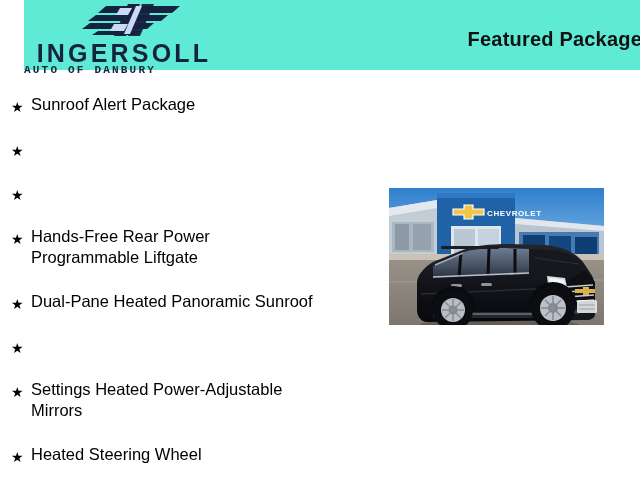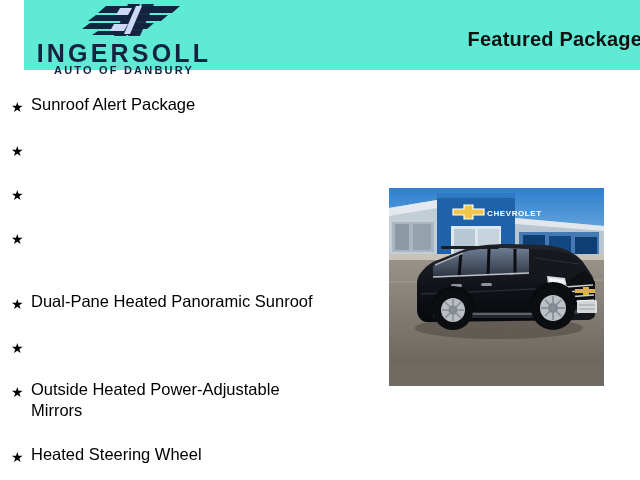--- a/index.html
+++ b/index.html
@@ -56,22 +56,22 @@
     font-size: 25px;
     letter-spacing: 3.2px;
     color: #14233f;
     line-height: 1;
   }
   .logo-subwordmark {
     position: absolute;
     left: 0;
     top: 65px;
     width: 200px;
-    text-align: center;
-    font-family: Liberation Sans, sans-serif;
+    text-align: left;
+    font-family: Liberation Mono, monospace;
     font-weight: bold;
     font-size: 11px;
     letter-spacing: 2.2px;
     color: #14233f;
     line-height: 1;
   }
 
   
   .header-title {
     position: absolute;
@@ -123,21 +123,21 @@
     white-space: pre-line;
   }
   .feature-item.two-line { min-height: 65px; }
 
   
   .photo-frame {
     position: absolute;
     left: 389px;
     top: 188px;
     width: 215px;
-    height: 198px;
+    height: 137px;
     overflow: hidden;
     background: #6f6a62;
   }
   .photo-frame svg { display: block; }
 </style>
 </head>
 <body>
 
 <div class="header">
 
@@ -181,31 +181,33 @@
       <span class="feature-text">Sunroof Alert Package</span>
     </li>
     <li class="feature-item">
       <span class="feature-bullet">★</span>
     </li>
     <li class="feature-item">
       <span class="feature-bullet">★</span>
     </li>
     <li class="feature-item two-line">
       <span class="feature-bullet">★</span>
+      <span class="feature-text">Hands-Free Rear Power
+Programmable Liftgate</span>
     </li>
     <li class="feature-item">
       <span class="feature-bullet">★</span>
       <span class="feature-text">Dual-Pane Heated Panoramic Sunroof</span>
     </li>
     <li class="feature-item">
       <span class="feature-bullet">★</span>
     </li>
     <li class="feature-item two-line">
       <span class="feature-bullet">★</span>
-      <span class="feature-text">Outside Heated Power-Adjustable
+      <span class="feature-text">Settings Heated Power-Adjustable
 Mirrors</span>
     </li>
     <li class="feature-item">
       <span class="feature-bullet">★</span>
       <span class="feature-text">Heated Steering Wheel</span>
     </li>
   </ul>
 
 <div class="photo-frame">
   <svg width="215" height="175" viewBox="0 0 215 175" xmlns="http://www.w3.org/2000/svg">

